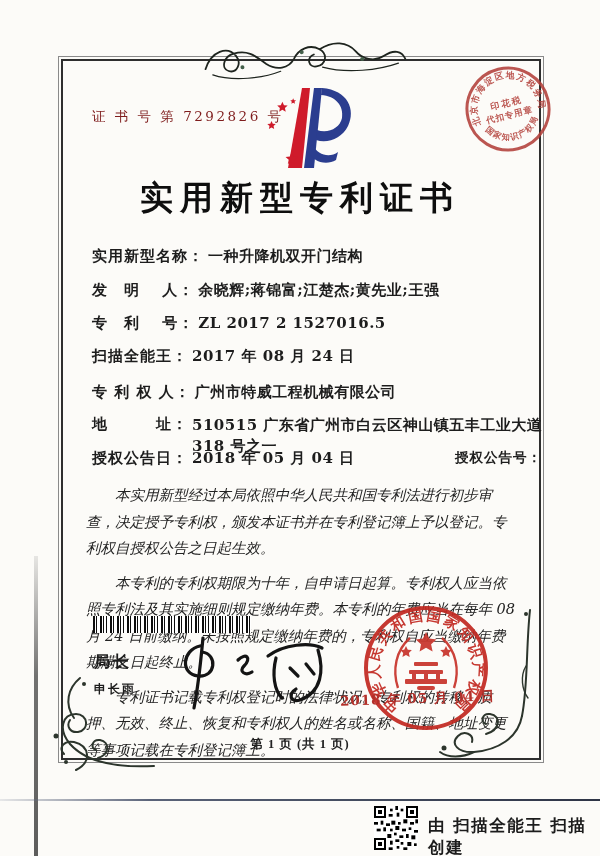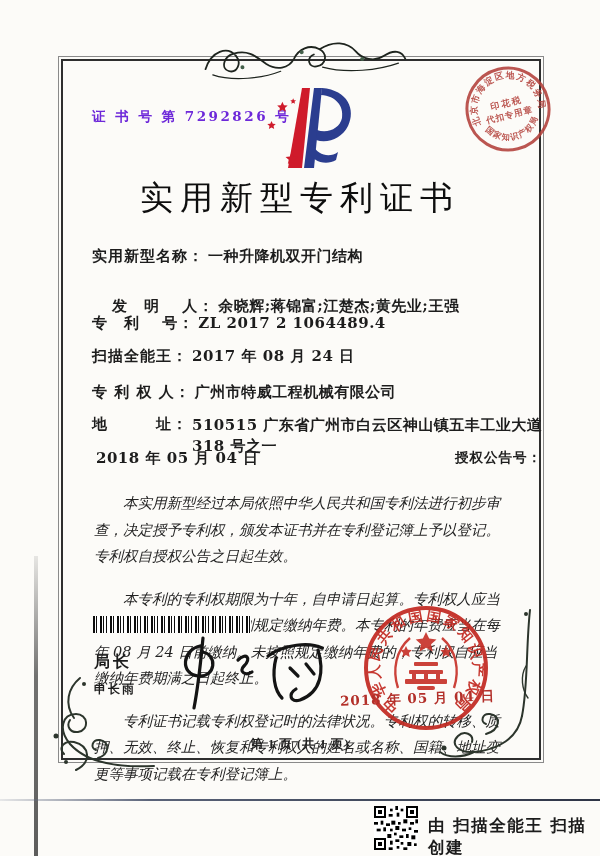--- a/index.html
+++ b/index.html
@@ -9,34 +9,34 @@
     font-family:"DejaVu Serif","Liberation Serif",serif;
     color:#1d1d1d;
   }
   .abs{position:absolute;}
   
   .frame{left:58px;top:56px;width:484px;height:705px;border:1px solid #8a8a8a;}
   .frame-inner{position:absolute;inset:2px;border:2px solid #2e2e2e;}
   
   .scan-shadow{left:34px;top:556px;width:4px;height:300px;
     background:linear-gradient(180deg,rgba(40,40,40,.1),rgba(40,40,40,.65) 40%,rgba(40,40,40,.75));}
-  .cert-no{left:92px;top:108px;font-size:13.5px;font-weight:700;letter-spacing:2.5px;color:#6d28d9;}
+  .cert-no{left:92px;top:108px;font-size:13.5px;font-weight:400;letter-spacing:2.5px;color:#7f1d1d;}
   .logo{left:252px;top:82px;}
   .title{left:58px;top:176px;width:484px;text-align:center;
-    font-size:33px;font-weight:400;letter-spacing:7px;color:#0e0e0e;}
+    font-size:33px;font-weight:700;letter-spacing:7px;color:#0e0e0e;}
   .frow{position:absolute;left:92px;display:flex;align-items:flex-start;font-size:15px;font-weight:600;}
   .flabel{white-space:pre;letter-spacing:1px;}
   .fvalue{margin-left:4px;letter-spacing:0.5px;}
   .addr-value{width:372px;line-height:21px;}
   .row-double{width:450px;justify-content:space-between;}
   .pair{display:flex;}
   .pair2 .flabel,.pair2 .fvalue{font-size:13.5px;}
   .paras{left:78px;top:474px;width:448px;font-size:14.5px;line-height:26.5px;
     font-style:italic;color:#232323;font-weight:500;}
-  .paras p{margin:16px;text-indent:2em;}
+  .paras p{margin:8px;text-indent:2em;}
   .barcode{left:93px;top:616px;width:158px;height:17px;
     background:repeating-linear-gradient(90deg,
       #0d0d0d 0 2px,#fff 2px 3px,#0d0d0d 3px 4px,#fff 4px 7px,
       #0d0d0d 7px 9px,#fff 9px 10px,#0d0d0d 10px 11px,#fff 11px 13px,
       #0d0d0d 13px 14px,#fff 14px 17px);}
   .sig-title{left:94px;top:652px;font-size:16px;font-weight:700;letter-spacing:3px;font-family:"DejaVu Sans","Liberation Sans",sans-serif;}
   .sig-name{left:94px;top:681px;font-size:12px;font-weight:700;letter-spacing:2px;font-family:"DejaVu Sans","Liberation Sans",sans-serif;}
   .autograph{left:172px;top:632px;}
   .main-seal{left:358px;top:600px;opacity:.93;}
   .seal-date{left:340px;top:690px;font-size:13.5px;font-weight:700;color:#b3302a;
@@ -107,42 +107,43 @@
   <text x="51" y="48" text-anchor="middle" font-size="9" font-weight="700" fill="#b3403a" letter-spacing="2">印花税</text>
   <text x="51" y="60" text-anchor="middle" font-size="8.6" font-weight="700" fill="#b3403a" letter-spacing="1">代扣专用章</text>
 </svg>
 
 <div class="abs title">实用新型专利证书</div>
 
 <div class="frow" style="top:247px;">
   <span class="flabel">实用新型名称：</span>
   <span class="fvalue">一种升降机双开门结构</span>
 </div>
-<div class="frow" style="top:297px;margin-left:20px;">
+<div class="frow" style="top:281px;">
   <span class="flabel">发　明　 人：</span>
   <span class="fvalue">余晓辉;蒋锦富;江楚杰;黄先业;王强</span>
 </div>
 <div class="frow" style="top:314px;">
   <span class="flabel">专　利　 号：</span>
-  <span class="fvalue">ZL 2017 2 1064489.4</span>
+  <span class="fvalue">ZL 2017 2 1527016.5</span>
 </div>
 <div class="frow" style="top:347px;">
   <span class="flabel">扫描全能王：</span>
   <span class="fvalue">2017 年 08 月 24 日</span>
 </div>
 <div class="frow" style="top:383px;">
   <span class="flabel">专 利 权 人：</span>
   <span class="fvalue">广州市特威工程机械有限公司</span>
 </div>
 <div class="frow" style="top:415px;">
   <span class="flabel">地　　　址：</span>
   <span class="fvalue addr-value">510515 广东省广州市白云区神山镇五丰工业大道 318 号之一</span>
 </div>
 <div class="frow row-double" style="top:449px;">
   <span class="pair">
+    <span class="flabel">授权公告日：</span>
     <span class="fvalue">2018 年 05 月 04 日</span>
   </span>
   <span class="pair pair2">
     <span class="flabel">授权公告号：</span>
   </span>
 </div>
 
 <div class="abs paras">
   <p>本实用新型经过本局依照中华人民共和国专利法进行初步审查，决定授予专利权，颁发本证书并在专利登记簿上予以登记。专利权自授权公告之日起生效。</p>
   <p>本专利的专利权期限为十年，自申请日起算。专利权人应当依照专利法及其实施细则规定缴纳年费。本专利的年费应当在每年 08 月 24 日前缴纳。未按照规定缴纳年费的，专利权自应当缴纳年费期满之日起终止。</p>

